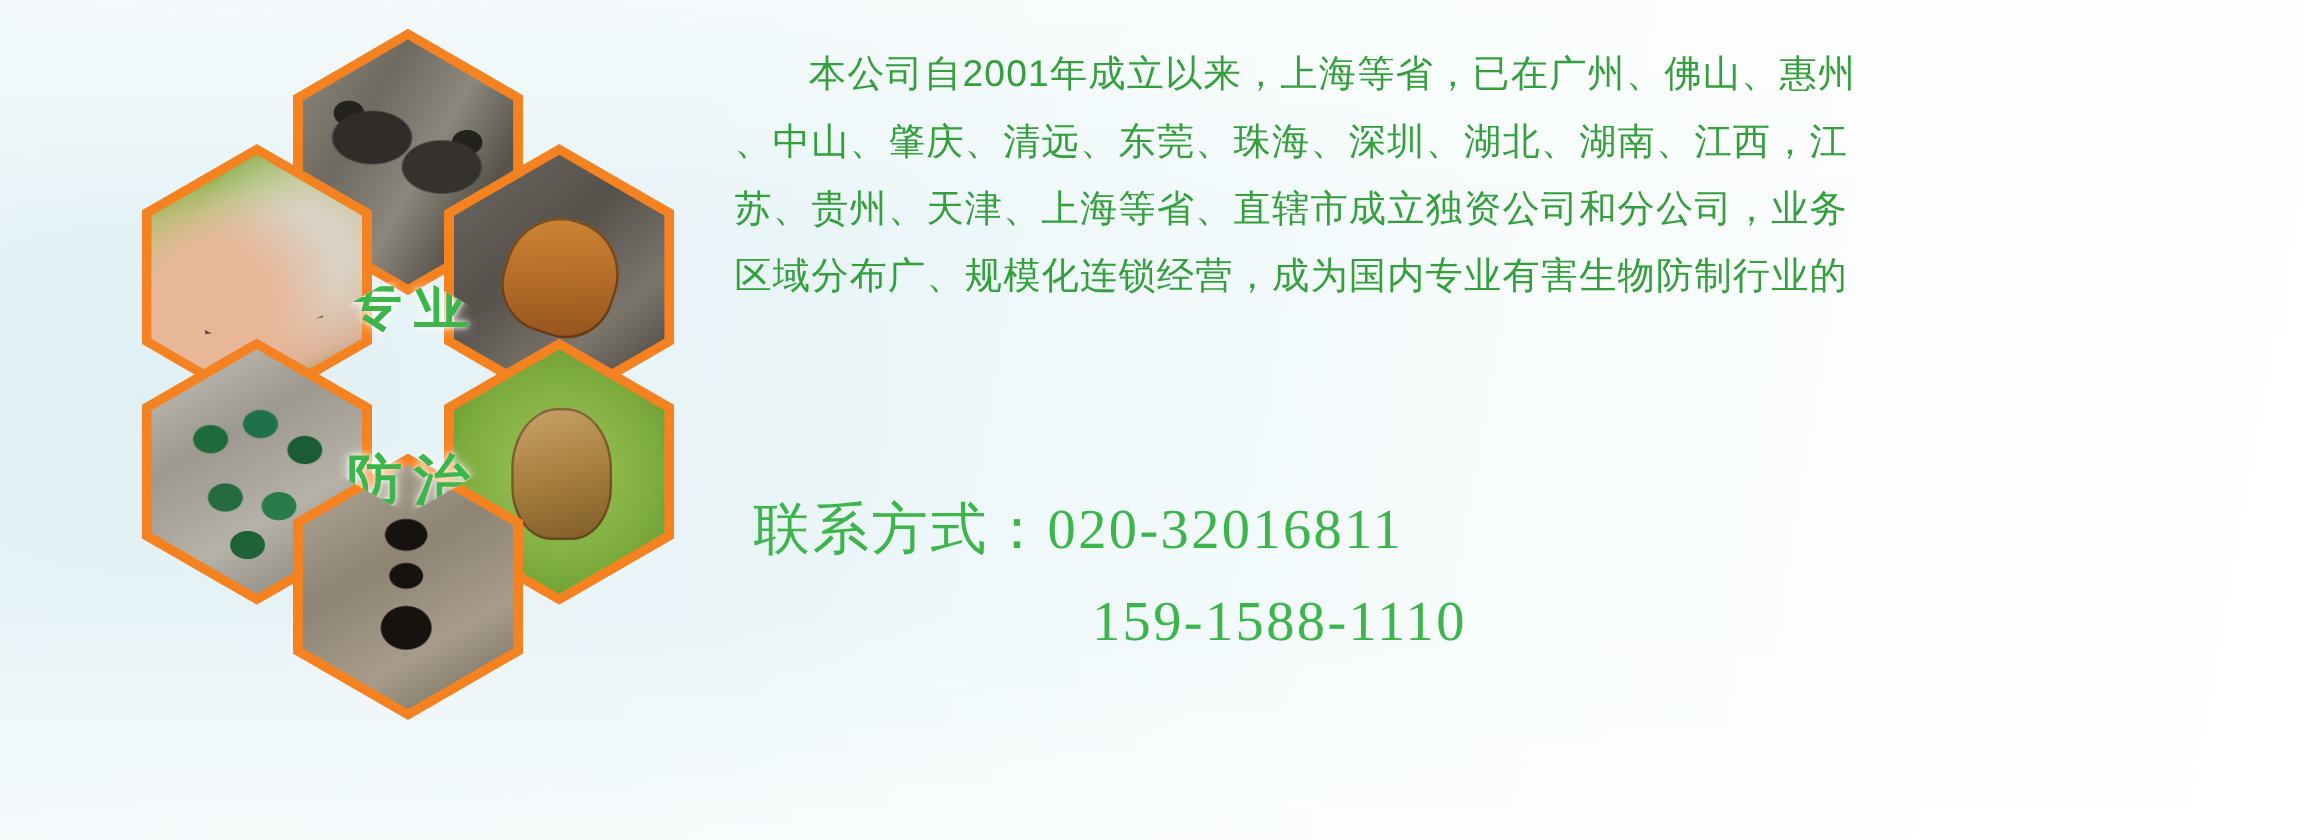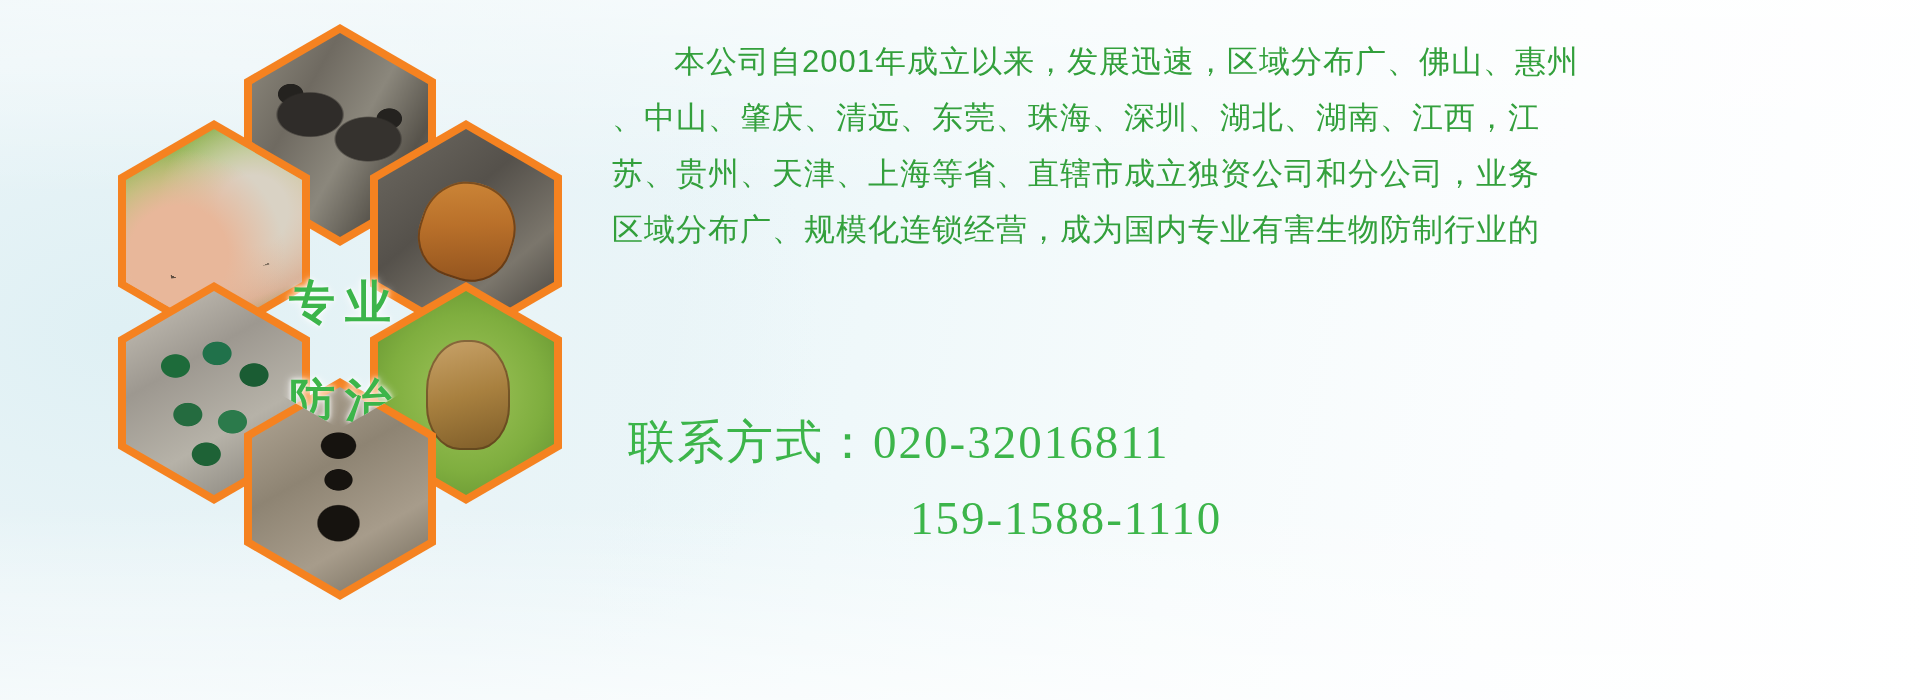--- a/index.html
+++ b/index.html
@@ -39,21 +39,21 @@
   .hex.h-left    {left:38px;  top:110px;}
   .hex.h-right   {left:290px; top:110px;}
   .hex.h-center  {left:164px; top:206px;}
   .hex.h-bleft   {left:38px;  top:272px;}
   .hex.h-bright  {left:290px; top:272px;}
   .hex.h-bottom  {left:164px; top:368px;}
 
   
   .hex.logo{background:transparent;}
   .hex.logo .inner{background:transparent;display:flex;flex-direction:column;
-    align-items:center;justify-content:flex-end;gap:40px;}
+    align-items:center;justify-content:space-between;gap:40px;}
   .logo-txt{
     color:#3cb54a;font-weight:bold;font-size:46px;letter-spacing:10px;
     text-indent:10px;line-height:1.25;
     text-shadow:0 0 4px rgba(255,255,255,.95),0 0 10px rgba(255,255,255,.9);
   }
 
   
   .art.mosquito{
     background:
       radial-gradient(circle at 30% 62%, #e8b79a 0 28%, rgba(232,183,154,0) 60%),
@@ -180,21 +180,21 @@
 
     <div class="hex h-center logo">
       <div class="inner">
         <div class="logo-txt">专业</div>
         <div class="logo-txt">防治</div>
       </div>
     </div>
   </div>
 
   <div class="copy">
-    <div class="para"><span class="indent"></span><span>本公司自2001年成立以来，发展迅速，区域分布广、佛山、惠州</span></div>
+    <div class="para"><span class="indent"></span><span>本公司自2001年成立以来，上海等省，已在广州、佛山、惠州</span></div>
     <div class="para">、中山、肇庆、清远、东莞、珠海、深圳、湖北、湖南、江西，江</div>
     <div class="para">苏、贵州、天津、上海等省、直辖市成立独资公司和分公司，业务</div>
     <div class="para">区域分布广、规模化连锁经营，成为国内专业有害生物防制行业的</div>
   </div>
 
   <div class="contact">
     <div class="contact-line">联系方式：020-32016811</div>
     <div class="contact-line second">159-1588-1110</div>
   </div>
 

